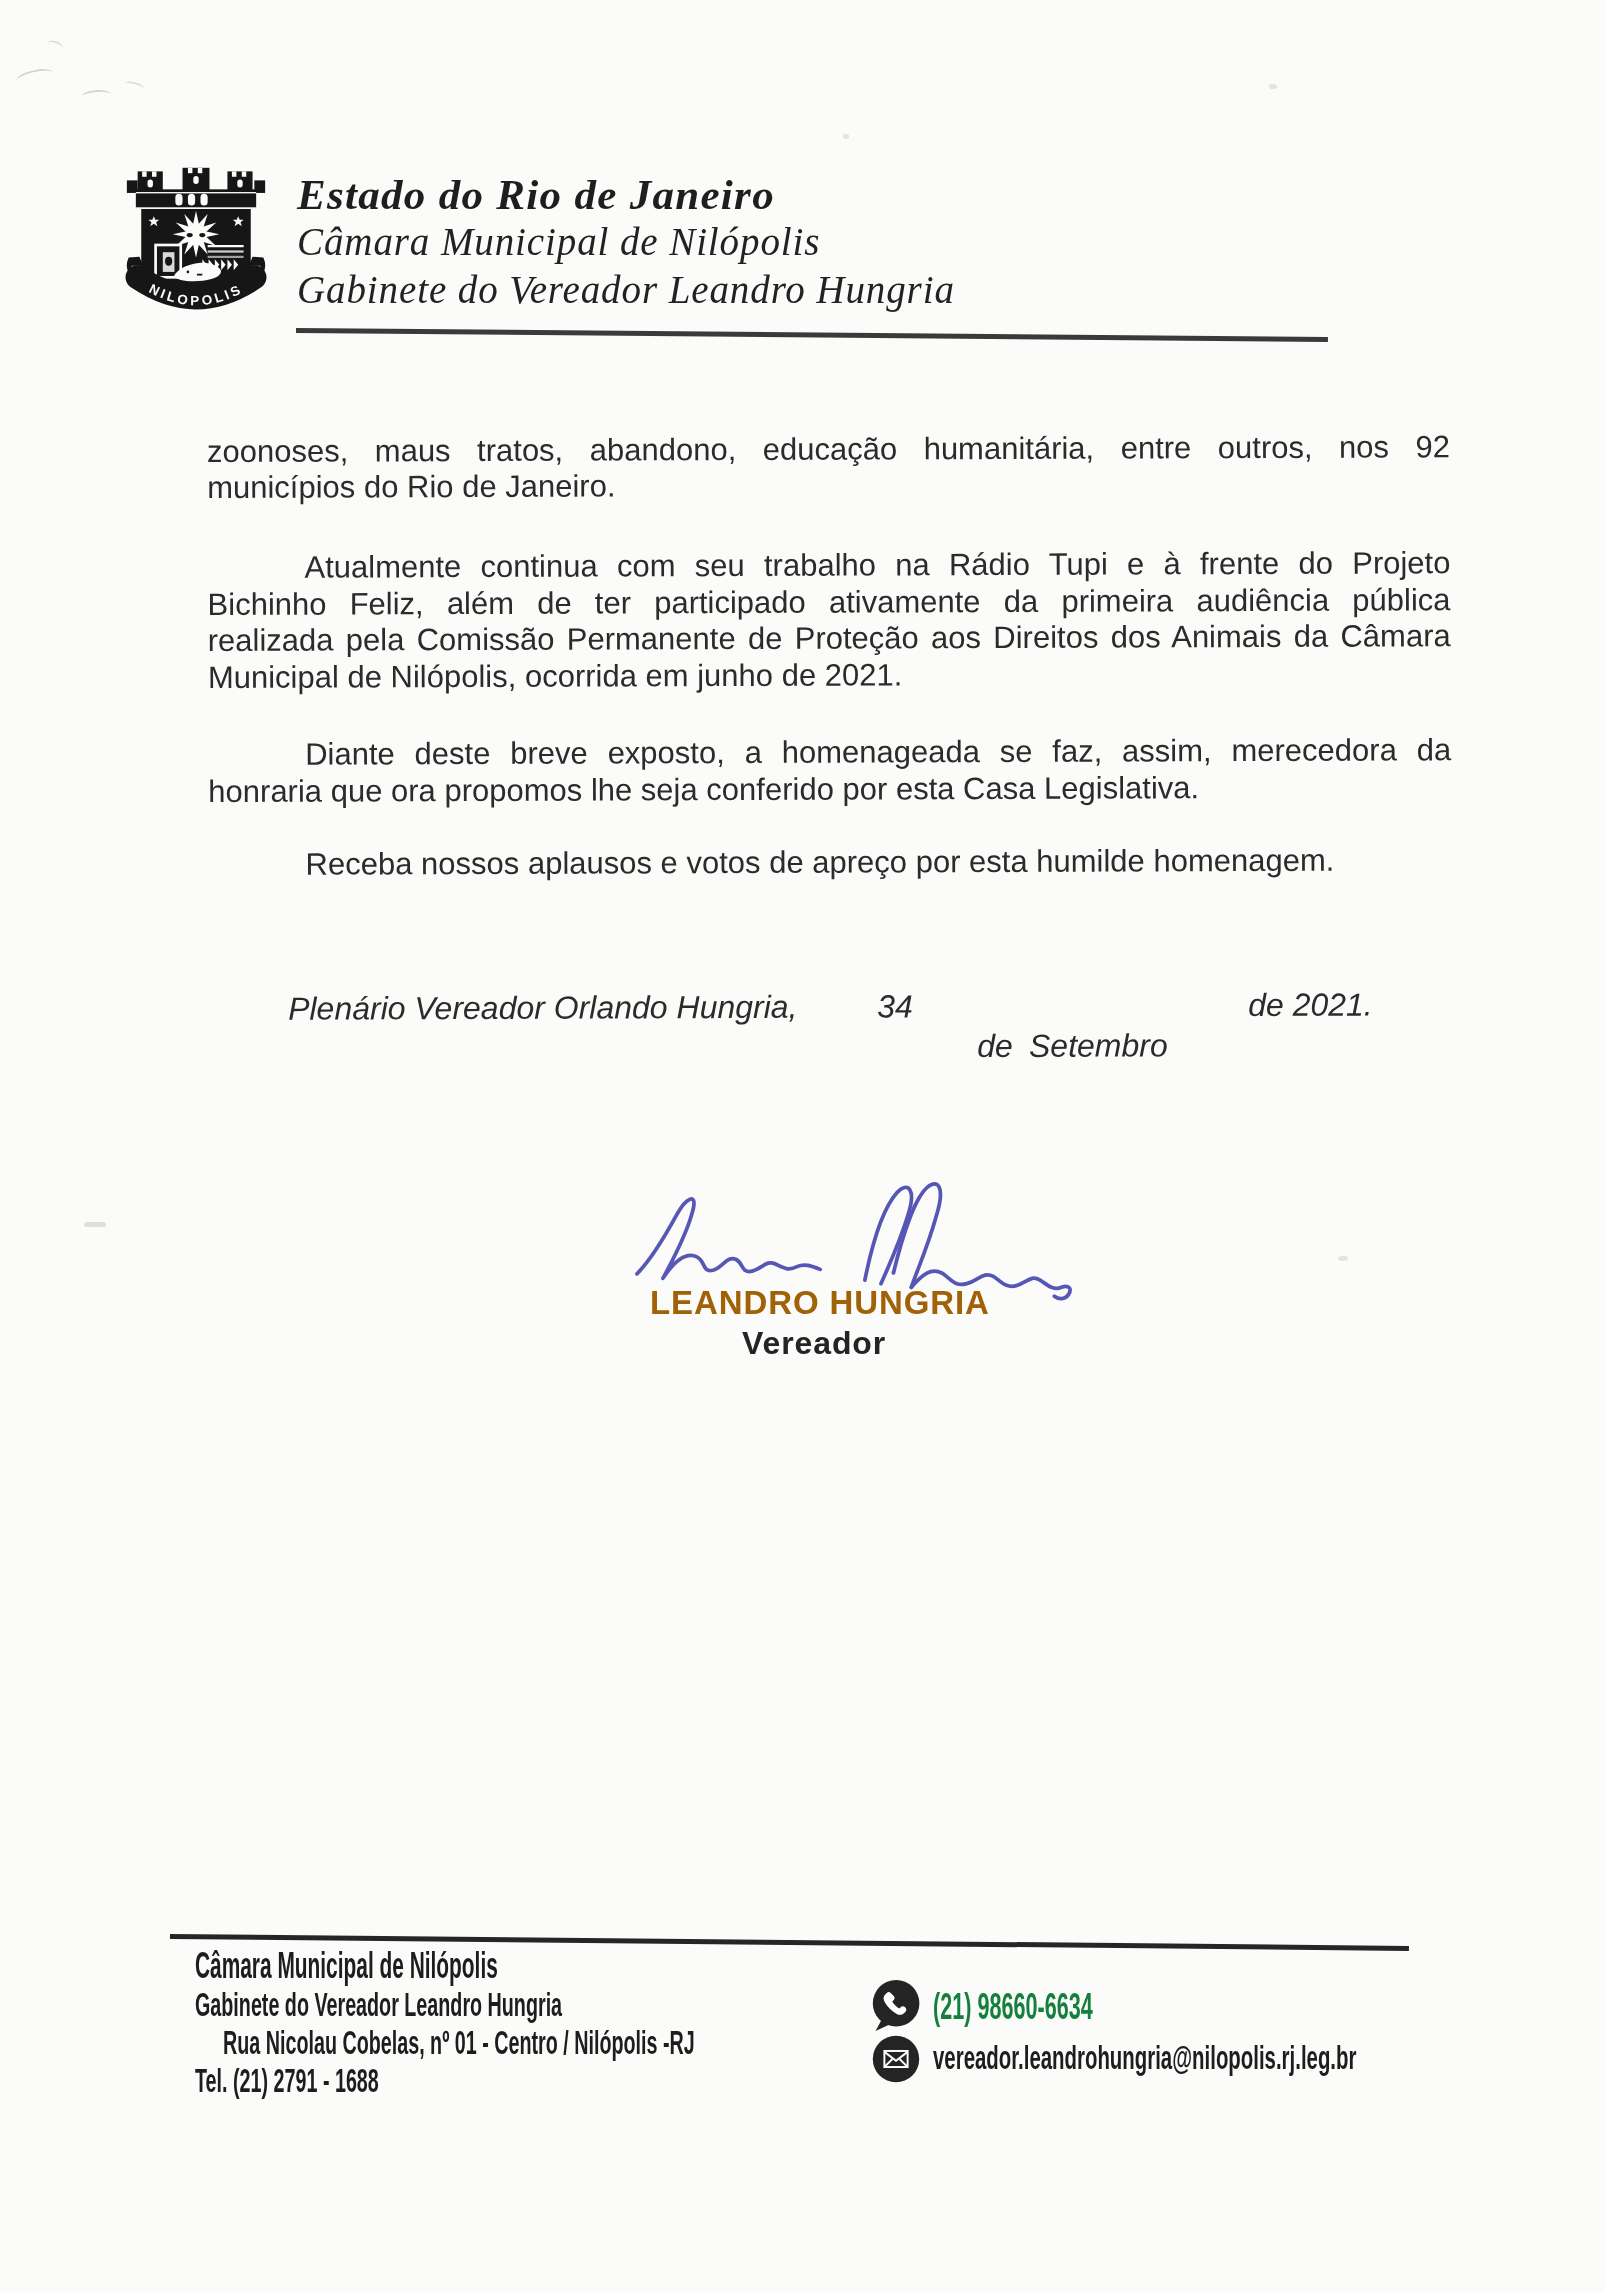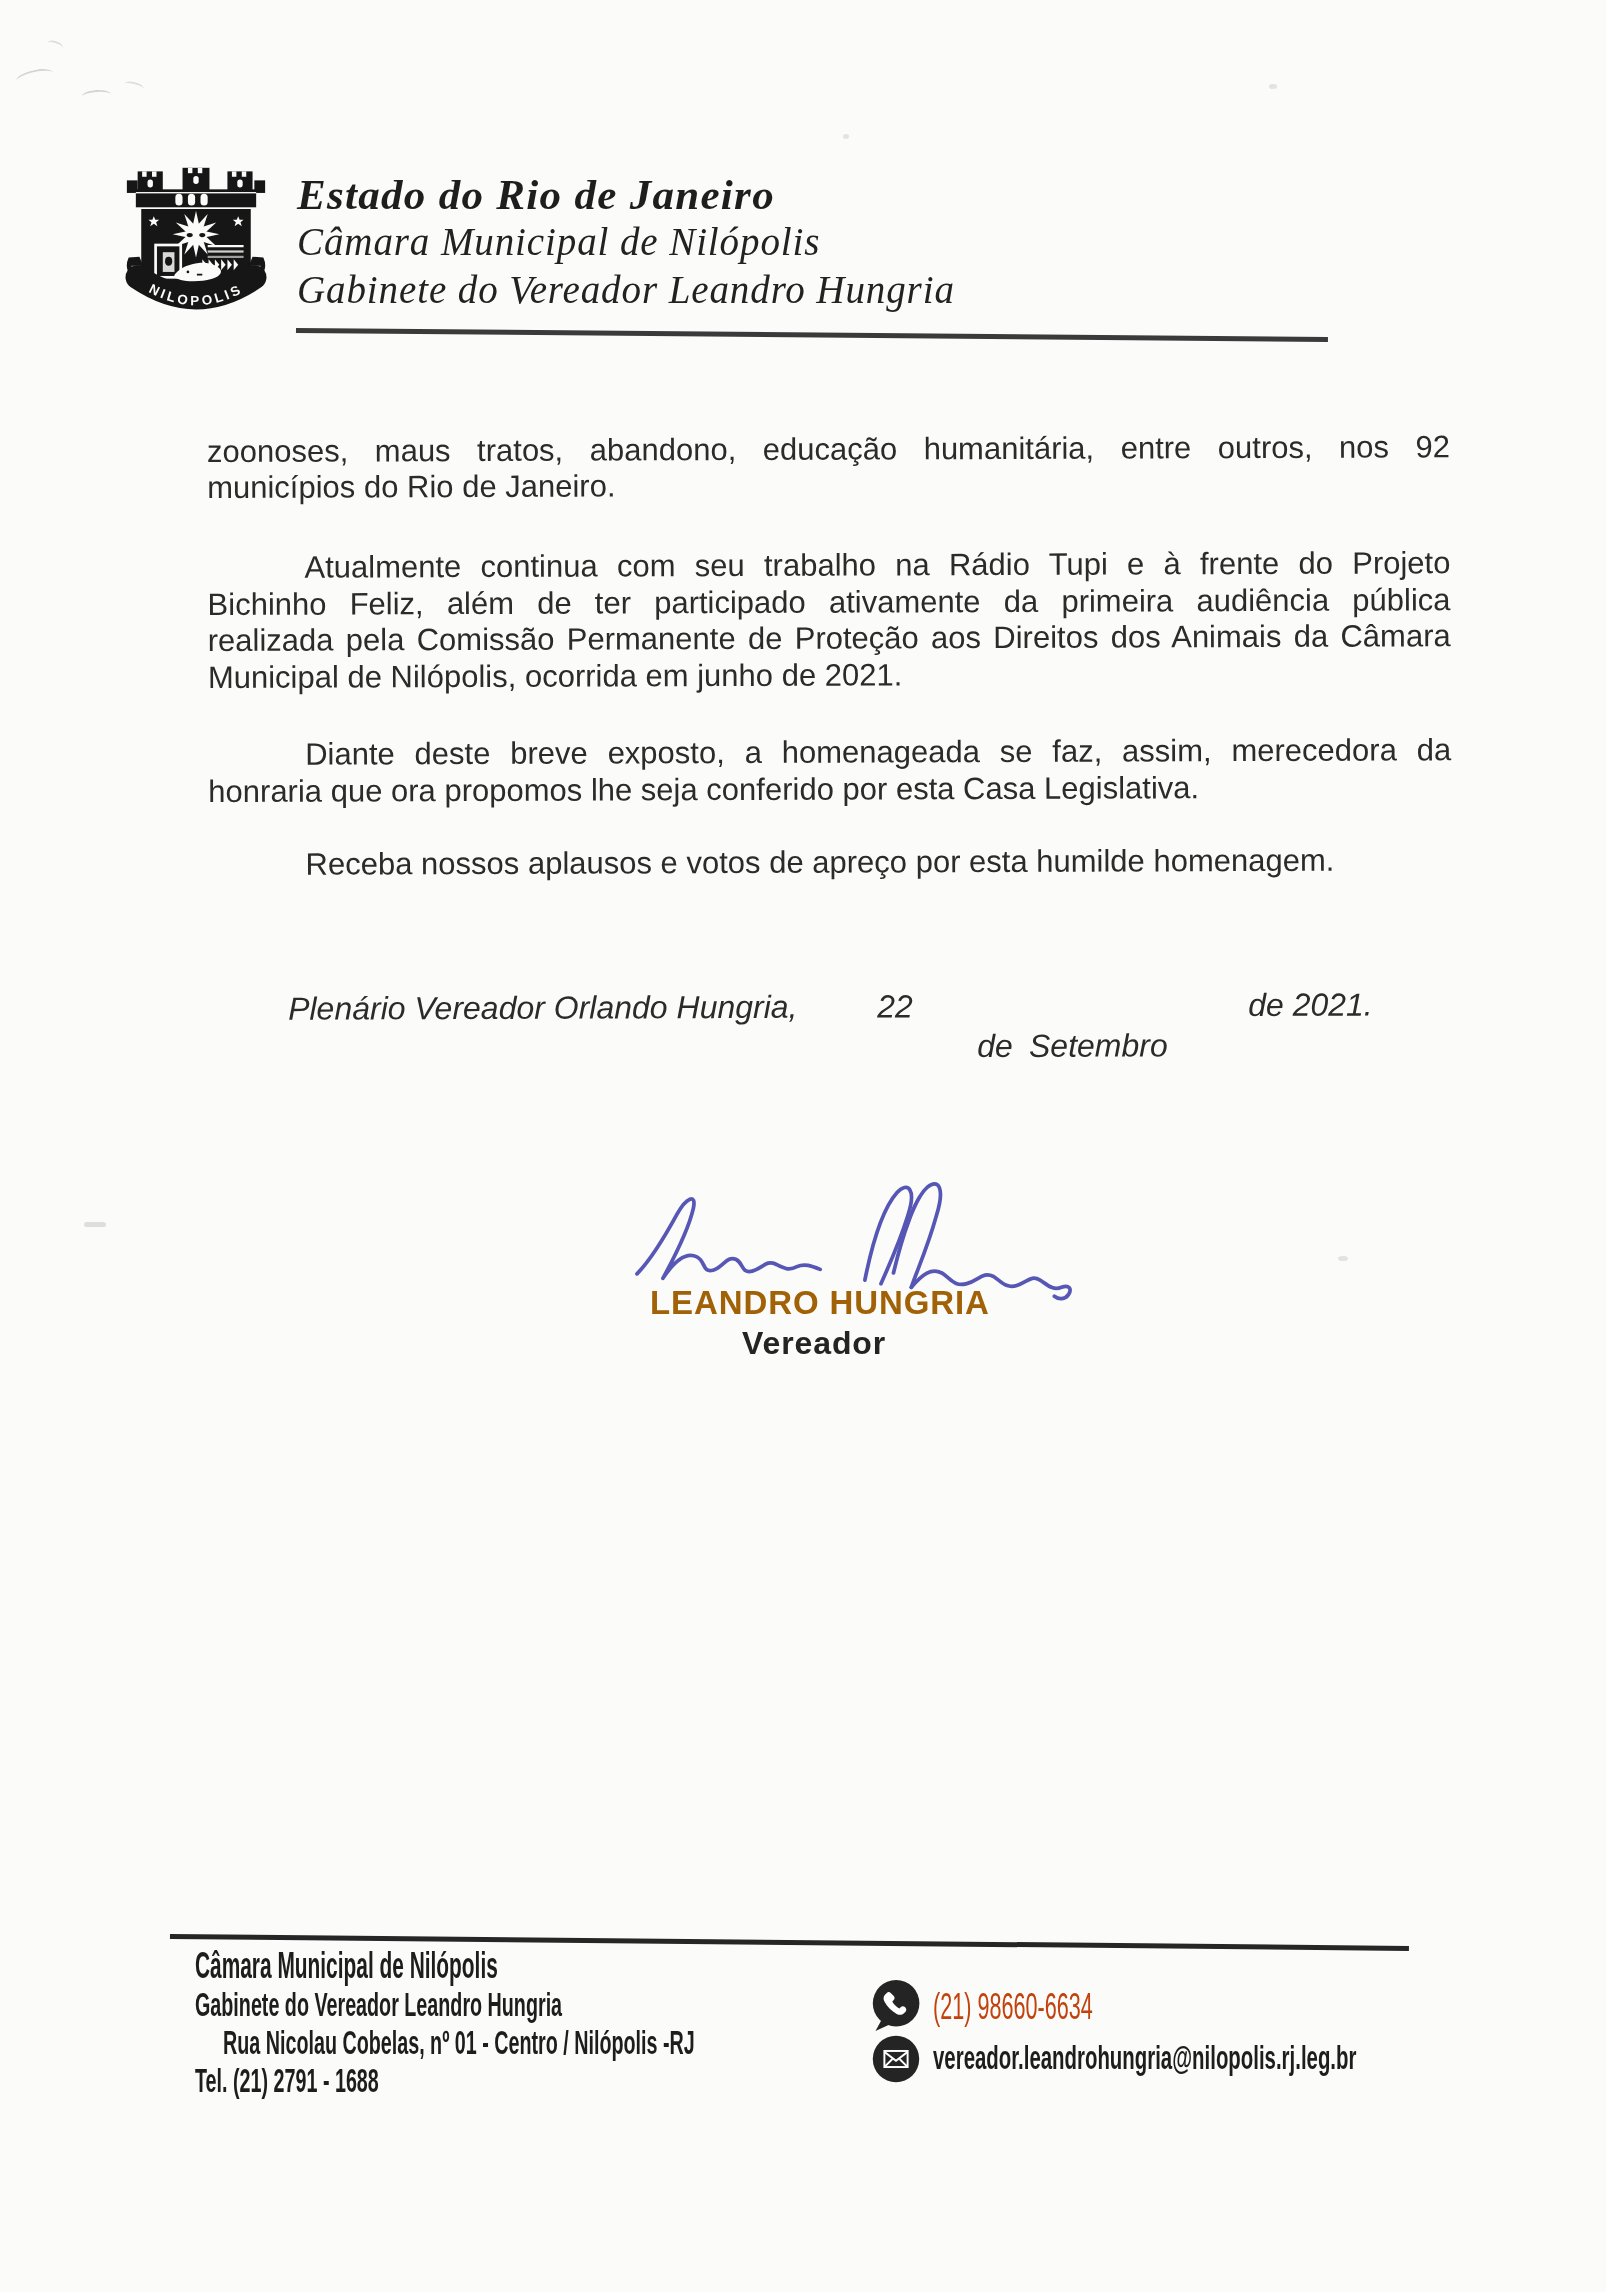--- a/index.html
+++ b/index.html
@@ -33,21 +33,21 @@
   
   .sig-svg{left:614px; top:1180px;}
   .sig-name{left:650px; top:1284px; font-weight:700; font-size:33px; letter-spacing:0.9px; color:#a16207;}
   .sig-role{left:742px; top:1325px; font-weight:700; font-size:32px; letter-spacing:0.9px; color:#242424;}
 
   
   .f-rule{left:170px; top:1934px; width:1239px; height:5.4px; background:#262626; transform:rotate(0.55deg); transform-origin:0 0;}
   .fline{position:absolute; left:195px; font-weight:700; font-size:34px; color:#1d1d1d; white-space:nowrap;}
   .fx{display:inline-block; transform:scaleX(0.58); transform-origin:0 50%;}
   .f1{top:1945px; font-size:36px;} .f2{top:1985px;} .f3{top:2023px;margin-left:28px;} .f4{top:2061px;text-align:center;}
-  .c-phone{left:933px; top:1986px; font-weight:400; font-size:36px; color:#c2410c; white-space:nowrap;}
+  .c-phone{left:933px; top:1986px; font-weight:700; font-size:36px; color:#15803d; white-space:nowrap;}
   .c-mail {left:933px; top:2038px; font-weight:700; font-size:34px; color:#1d1d1d; white-space:nowrap;}
   .cx{display:inline-block; transform:scaleX(0.60); transform-origin:0 50%;}
   .ic-phone{left:871px; top:1978px;} .ic-mail{left:871px; top:2034px;}
 
   
   .smudge{position:absolute; border-top:2.7px solid #9a9a9a; border-radius:60%; opacity:.4;}
   .dot{position:absolute; background:#9a9a9a; border-radius:50%; opacity:.25;}
 </style>
 </head>
 <body>
@@ -164,21 +164,21 @@
     <div class="bl j t4">Bichinho Feliz, além de ter participado ativamente da primeira audiência pública</div>
     <div class="bl j t5">realizada pela Comissão Permanente de Proteção aos Direitos dos Animais da Câmara</div>
     <div class="bl t6">Municipal de Nilópolis, ocorrida em junho de 2021.</div>
 
     <div class="bl j ind t7">Diante deste breve exposto, a homenageada se faz, assim, merecedora da</div>
     <div class="bl t8">honraria que ora propomos lhe seja conferido por esta Casa Legislativa.</div>
 
     <div class="bl ind t9">Receba nossos aplausos e votos de apreço por esta humilde homenagem.</div>
 
     <div class="abs dl dl-place">Plenário Vereador Orlando Hungria,</div>
-    <div class="abs dl dl-day">22</div>
+    <div class="abs dl dl-day">34</div>
     <div class="abs dl dl-month">de Setembro</div>
     <div class="abs dl dl-year">de 2021.</div>
   </div>
 
   <svg class="abs sig-svg" width="466" height="143" viewBox="0 0 520 160">
     <g fill="none" stroke="#4545ad" stroke-width="4.2" stroke-linecap="round" stroke-linejoin="round" opacity="0.9">
       <path d="M25,105 C42,88 58,60 70,38 C80,20 92,14 88,32 C82,58 66,88 54,110 C66,92 80,80 92,86 C102,91 98,104 110,101 C121,98 126,84 136,89 C144,93 142,105 154,102 C165,99 170,89 180,94 C188,98 194,102 204,97 C212,93 220,96 230,100"></path>
       <path d="M280,112 C288,72 300,32 316,14 C328,1 338,10 328,40 C318,72 306,98 298,116"></path>
       <path d="M312,104 C322,62 336,20 350,8 C362,-2 370,8 360,40 C350,76 338,102 332,120"></path>
       <path d="M332,120 C344,106 354,98 366,104 C376,110 380,120 394,116 C408,112 412,102 424,108 C432,113 438,122 450,118 C462,114 466,106 476,112 C484,117 490,124 500,120 C508,117 512,121 508,128 C504,134 497,134 492,130"></path>

